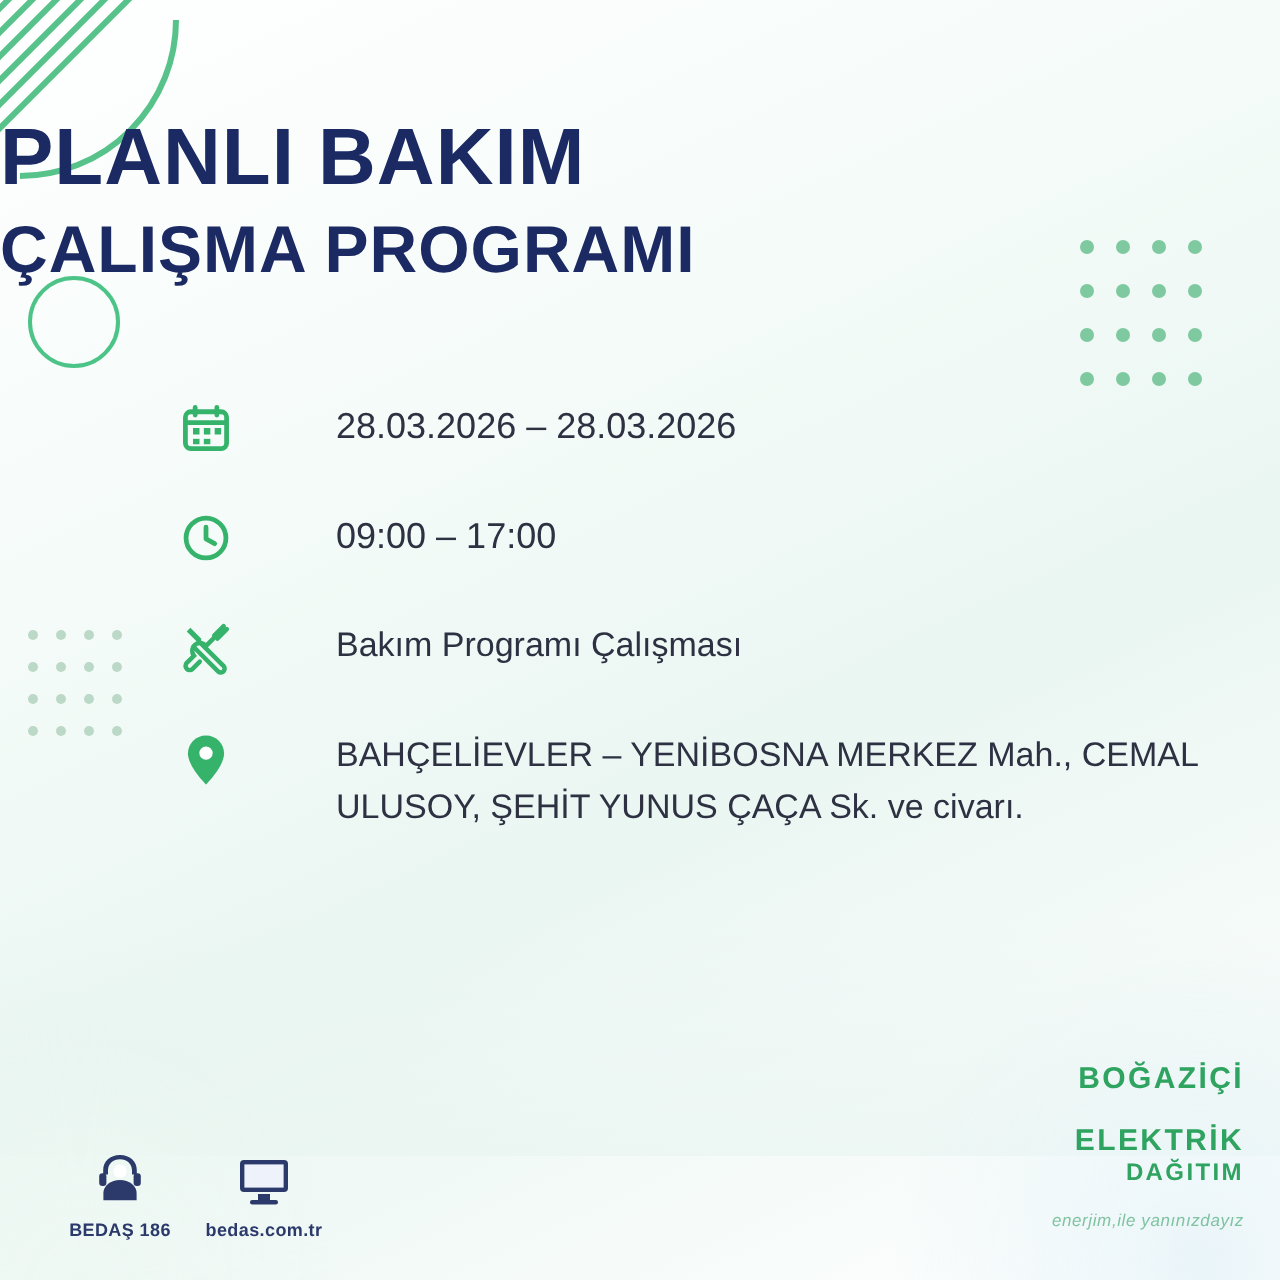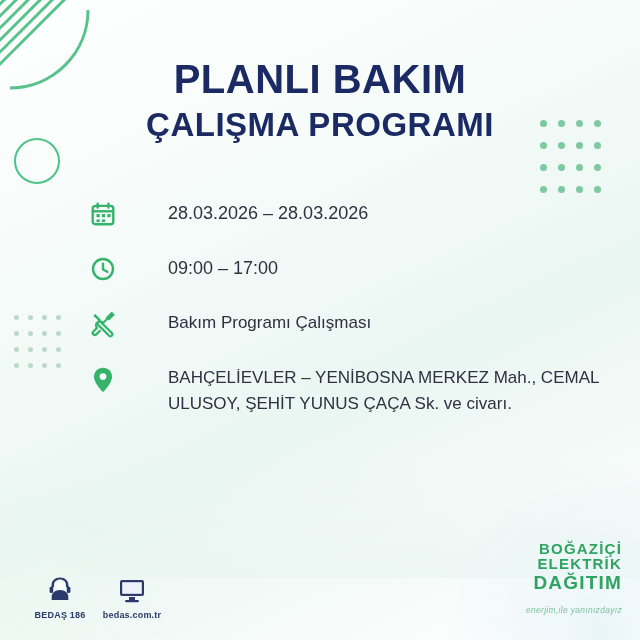--- a/index.html
+++ b/index.html
@@ -83,21 +83,21 @@
     position: absolute;
     left: 0; right: 0; bottom: 62px;
     height: 120px;
     background: linear-gradient(180deg, rgba(235,247,242,0) 0%, rgba(233,245,241,.7) 100%);
   }
 
   
   #title-block {
     position: absolute;
     left: 0; right: 0; top: 58px;
-    text-align: center;
+    text-align: left;
   }
   #title-main {
     font-size: 40px;
     font-weight: bold;
     letter-spacing: .5px;
     color: #1b2a63;
     line-height: 1.08;
     margin: 0;
   }
   #title-sub {
@@ -169,22 +169,22 @@
     bottom: 10px;
     text-align: right;
     line-height: 1;
   }
   #brand .b1, #brand .b2, #brand .b3 {
     font-weight: bold;
     color: #2fa360;
     letter-spacing: 1.2px;
   }
   #brand .b1 { font-size: 15px; }
-  #brand .b2 { font-size: 15px; margin-top: 0; }
-  #brand .b3 { font-size: 19px; margin-top: 2px; }
+  #brand .b2 { font-size: 15px; margin-top: 16px; }
+  #brand .b3 { font-size: 12px; margin-top: 2px; }
   #brand .b4 {
     font-size: 8.5px;
     color: #7fc3a0;
     margin-top: 14px;
     font-style: italic;
     letter-spacing: .3px;
   }
 </style>
 </head>
 <body>

